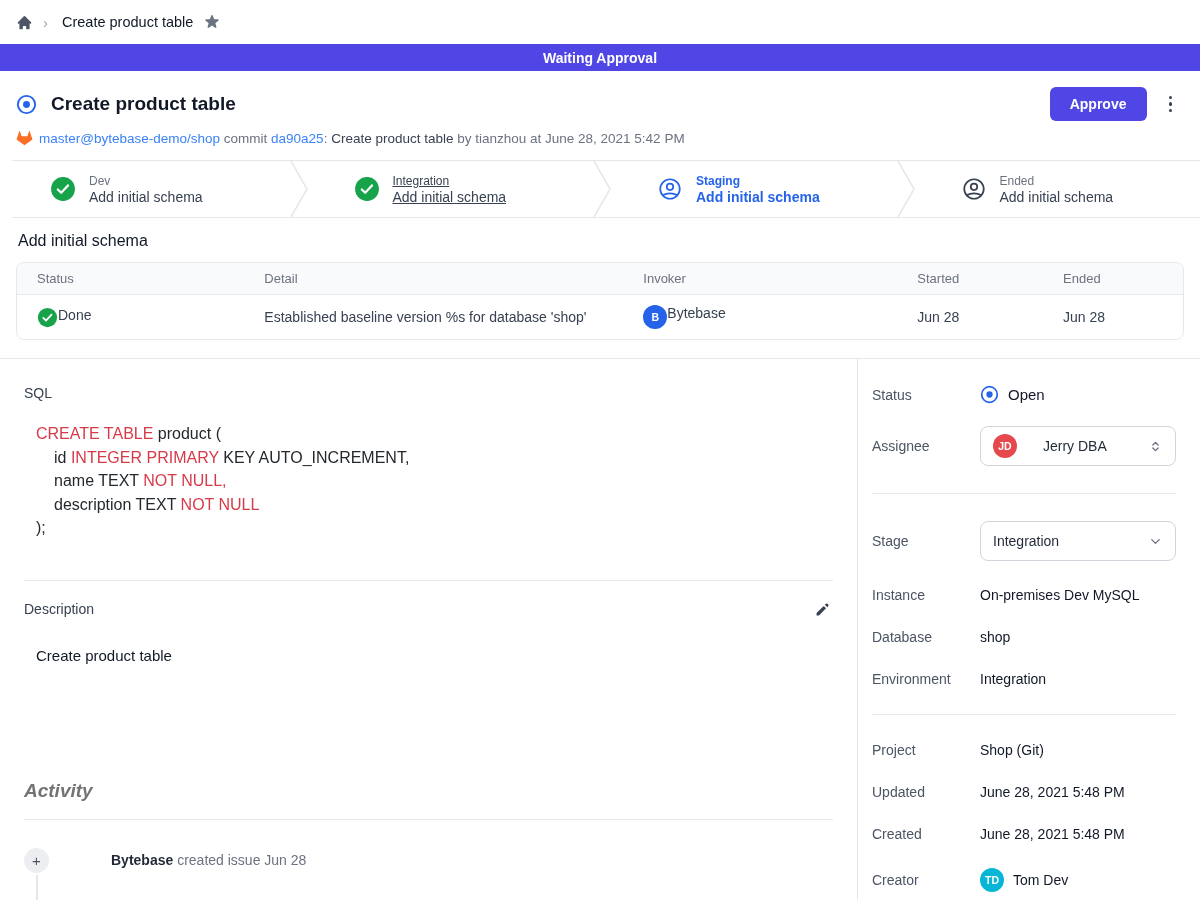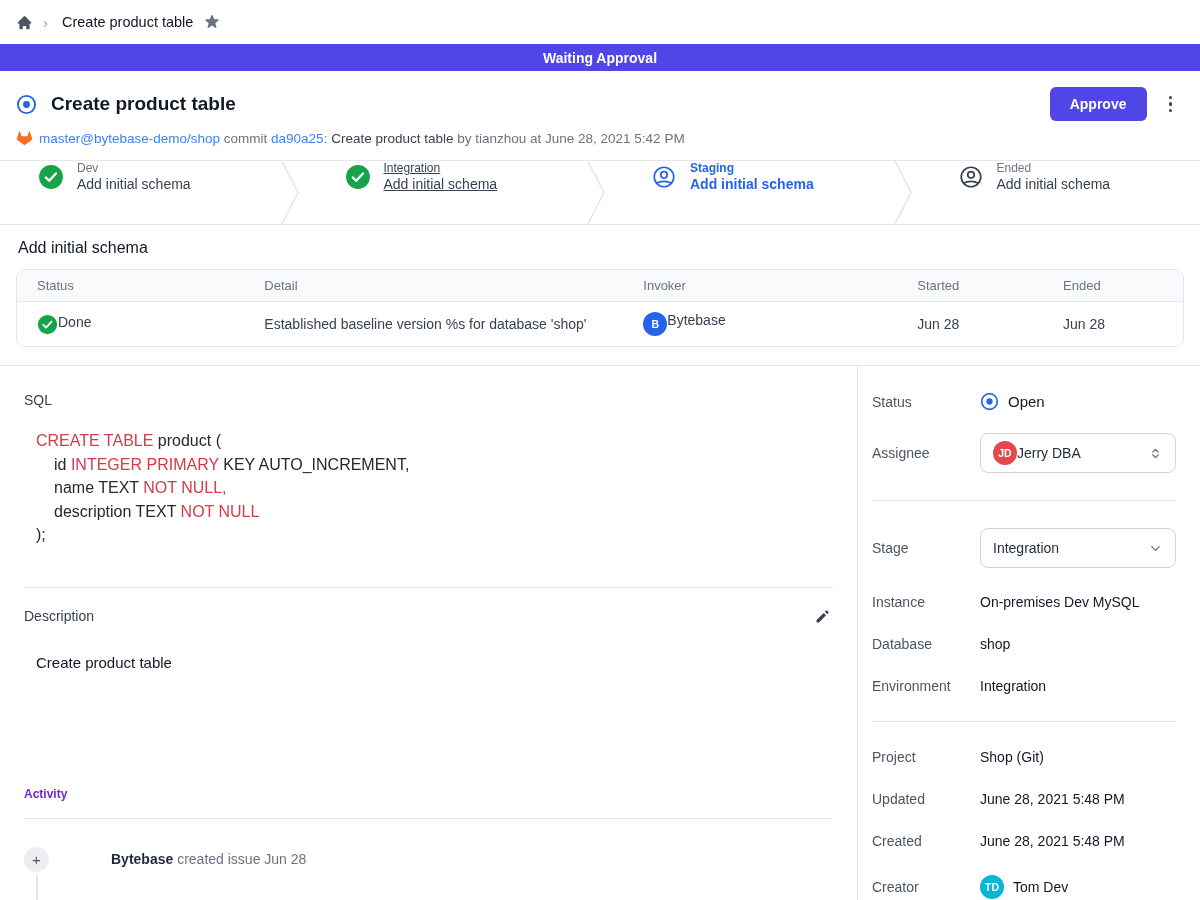--- a/index.html
+++ b/index.html
@@ -24,21 +24,21 @@
   .approve-btn { background:#4f46e5; color:#fff; border:none; border-radius:6px; font-size:14px; font-weight:600; padding:8px 20px; height:34px; cursor:pointer; font-family:inherit; }
   .kebab { display:flex; flex-direction:column; gap:3px; padding:4px 6px; cursor:pointer; }
   .kebab i { width:3.5px; height:3.5px; border-radius:50%; background:#374151; }
   .meta-line { margin-top:13px; font-size:13.5px; color:#6b7280; white-space:pre-wrap; }
   .meta-line .strong { color:#374151; font-weight:600; }
   .vcs-line { margin-top:9px; font-size:13.5px; color:#6b7280; display:flex; align-items:center; gap:6px; white-space:pre-wrap; }
   .link { color:#3b82f6; text-decoration:none; cursor:pointer; }
   .vcs-msg { color:#374151; font-weight:500; }
 
   
-  .pipeline { flex:none; height:65px; border-top:1px solid #e5e7eb; border-bottom:1px solid #e5e7eb; display:flex; align-items:flex-start; }
+  .pipeline { flex:none; height:58px; border-top:1px solid #e5e7eb; border-bottom:1px solid #e5e7eb; display:flex; align-items:center;margin-left:12px; }
   .stage { flex:1; display:flex; align-items:center; gap:13px; padding-left:38px; cursor:pointer; }
   .stage-texts { display:flex; flex-direction:column; gap:1px; }
   .stage-env { font-size:12px; color:#6b7280; }
   .stage-task { font-size:14px; color:#374151; }
   .stage.underlined .stage-env, .stage.underlined .stage-task { text-decoration:underline; color:#374151; }
   .stage.active .stage-env { color:#2563eb; font-weight:600; }
   .stage.active .stage-task { color:#2563eb; font-weight:700; }
   .stage-sep { flex:none; width:26px; height:100%; }
 
   
@@ -65,37 +65,37 @@
   .code-line.indent { padding-left:18px; }
   .kw { color:#d73a49; }
 
   .desc-divider { border-top:1px solid #e5e7eb; margin-top:40px; }
   .desc-header { margin-top:18px; display:flex; align-items:center; }
   .desc-label { font-size:14px; color:#374151; }
   .pencil-btn { margin-left:auto; cursor:pointer; padding:2px; }
   .desc-text { margin:27px 0 0 12px; font-size:15px; color:#111827; }
 
   .activity { margin-top:116px; }
-  .activity-heading { font-size:12px; font-weight:700; color:#6d28d9; }
+  .activity-heading { font-size:19px; font-weight:700; color:#737373;font-style:italic; }
   .activity-divider { border-top:1px solid #e5e7eb; margin-top:17px; }
   .activity-item { margin-top:28px; display:flex; align-items:center; gap:14px; position:relative; }
   .plus-circle { width:25px; height:25px; border-radius:50%; background:#eceef1; color:#4b5563; display:flex; align-items:center; justify-content:center; font-size:15px; flex:none; }
   .activity-text { font-size:14px; color:#6b7280; white-space:pre-wrap;margin-left:48px; }
   .activity-text .actor { color:#1f2937; font-weight:700; }
   .timeline-line { position:absolute; left:12px; top:27px; width:1.5px; height:46px; background:#e5e7eb; }
 
   
   .sidebar { flex:1; padding:26px 24px 0 14px; }
   .side-row { display:grid; grid-template-columns:108px 1fr; align-items:center; }
   .side-label { font-size:14px; color:#4b5563; }
   .side-value { font-size:14px; font-weight:500; color:#111827; }
   .side-flex { display:flex; align-items:center; gap:9px; }
   .status-value { font-size:15px; color:#111827; }
   .side-hr { border:none; border-top:1px solid #e5e7eb; margin:27px 0; }
-  .select-box { width:196px; height:40px; border:1px solid #d1d5db; border-radius:8px; background:#fff; display:flex; align-items:center; gap:0; padding:0 12px; cursor:pointer; }
+  .select-box { width:196px; height:40px; border:1px solid #d1d5db; border-radius:8px; background:#fff; display:flex; align-items:center; gap:26px; padding:0 12px; cursor:pointer; }
   .select-box .grow { flex:1; font-size:14px; color:#1f2937; }
   .mt22 { margin-top:22px; } .mt26 { margin-top:26px; }
 </style>
 </head>
 <body>
 
 <div class="app">
 
   <div class="breadcrumb">
     <span style="display:flex;">

